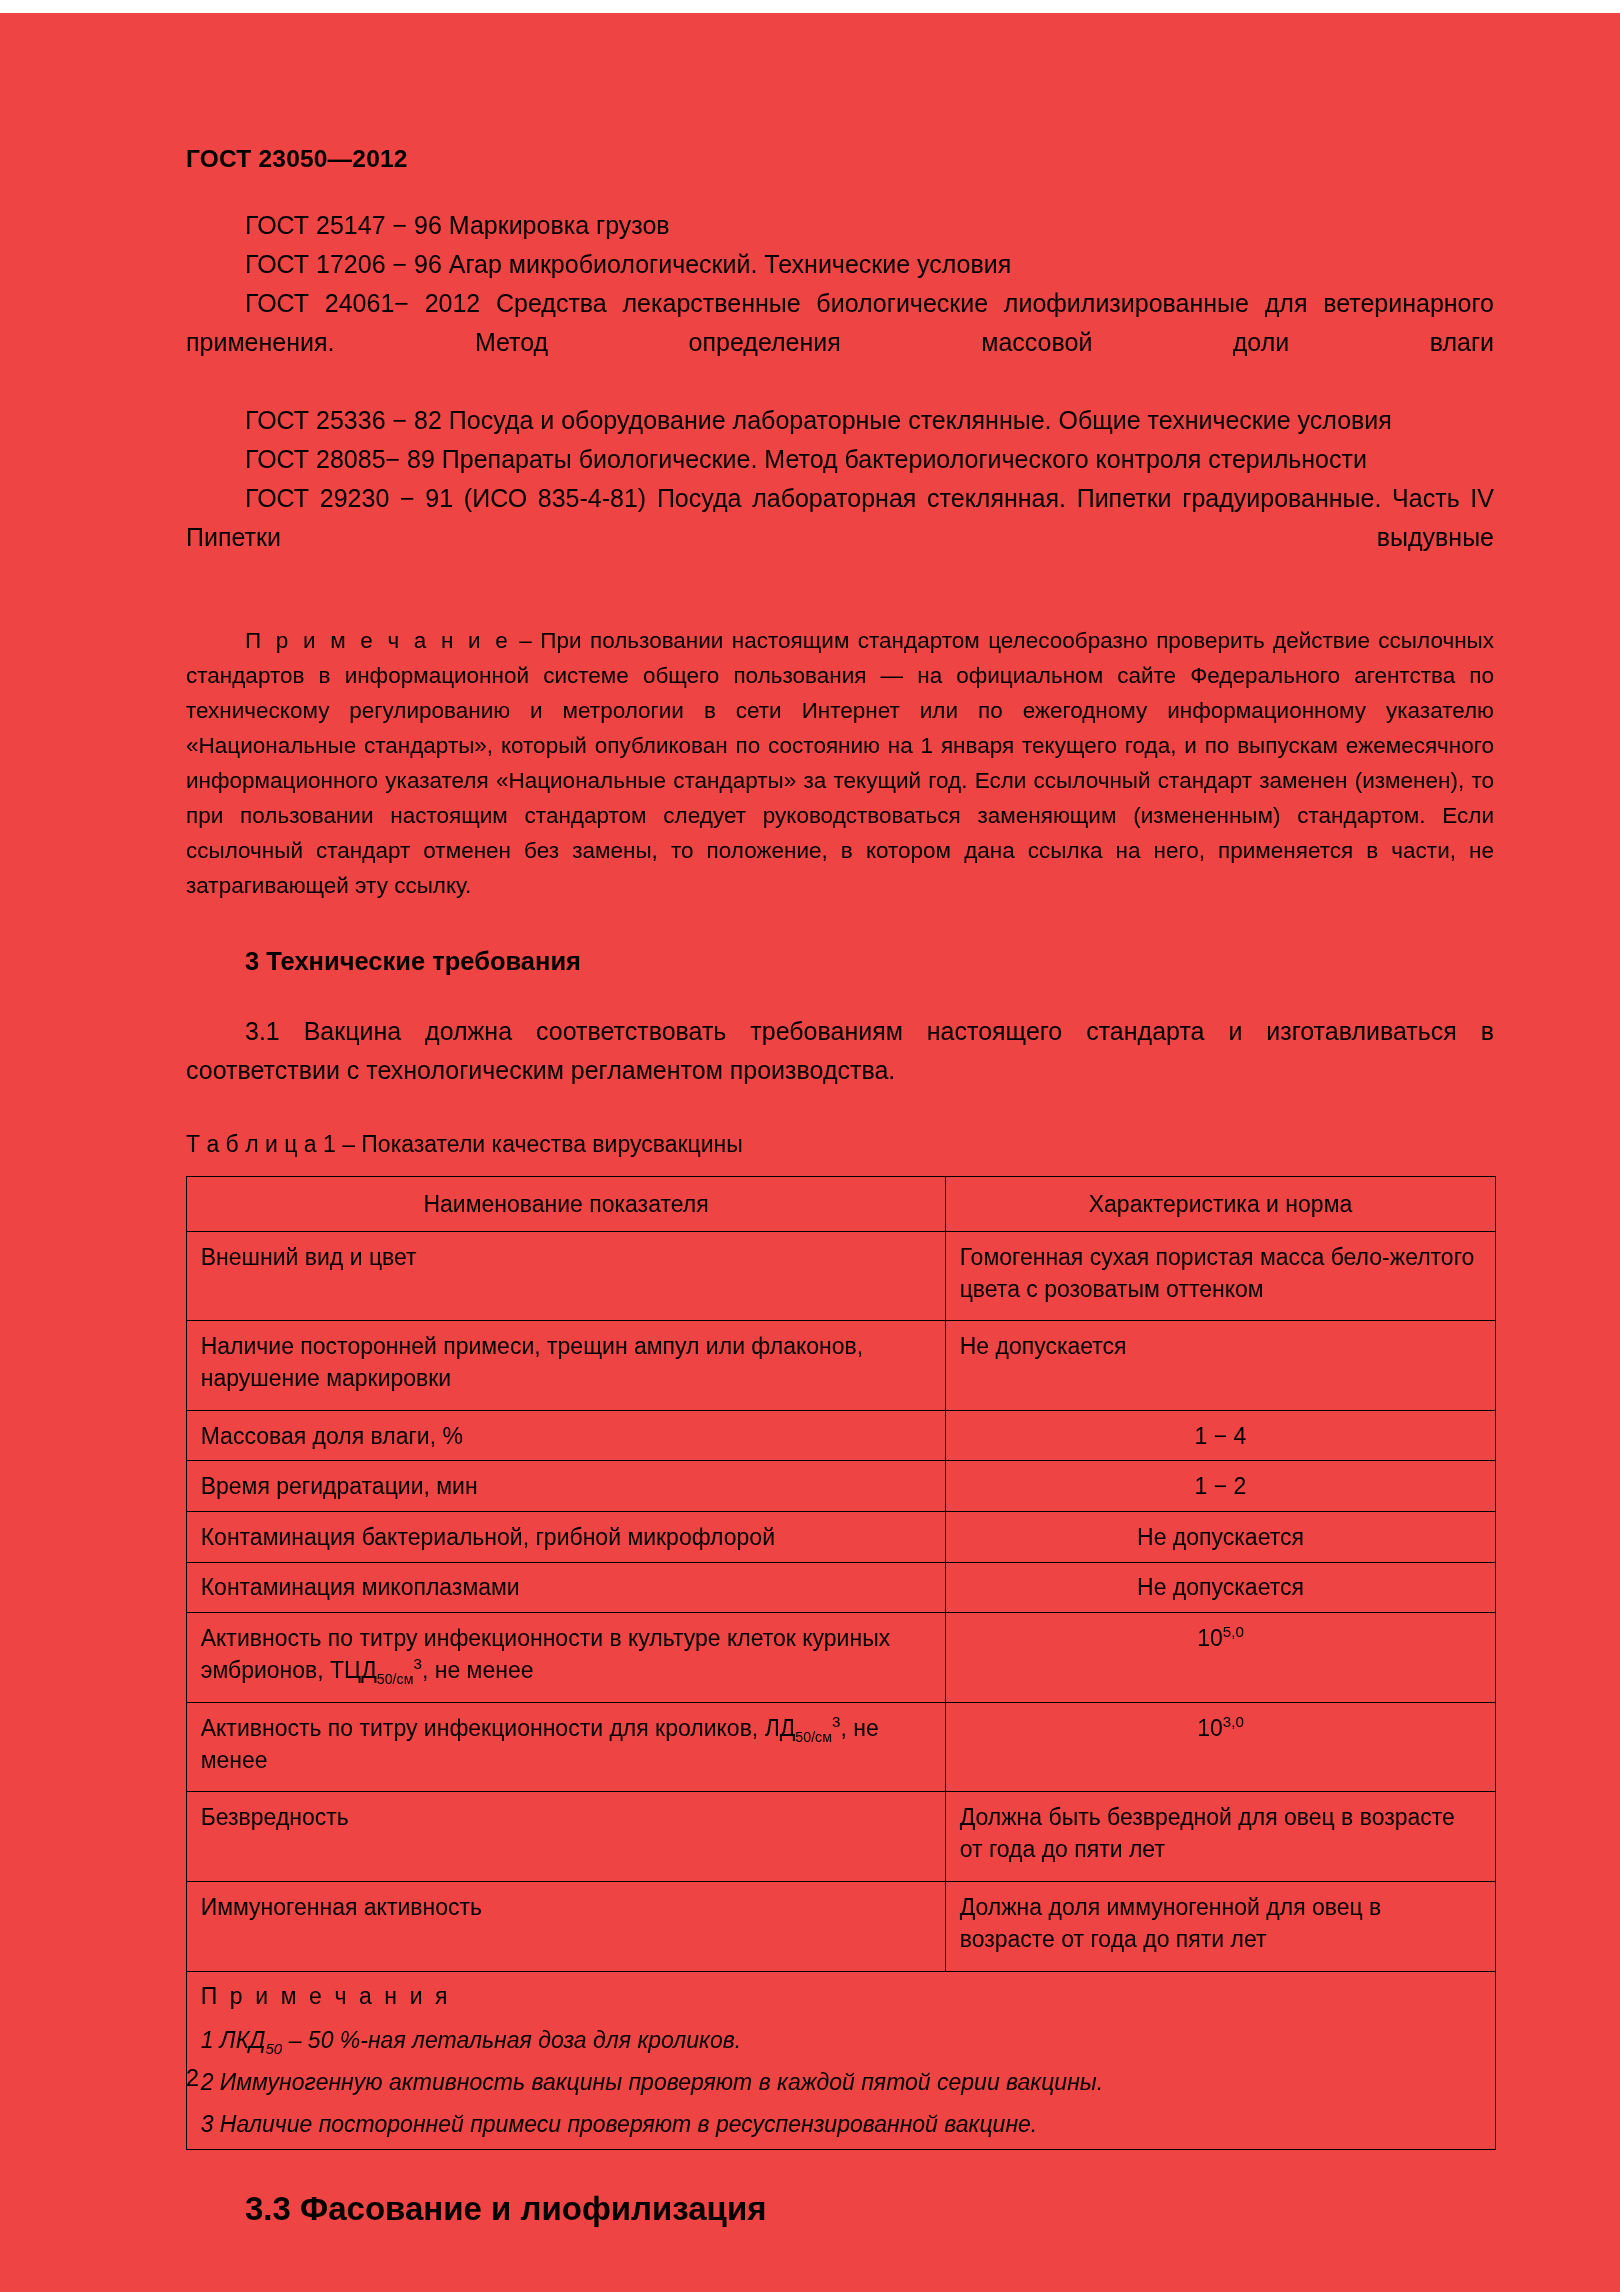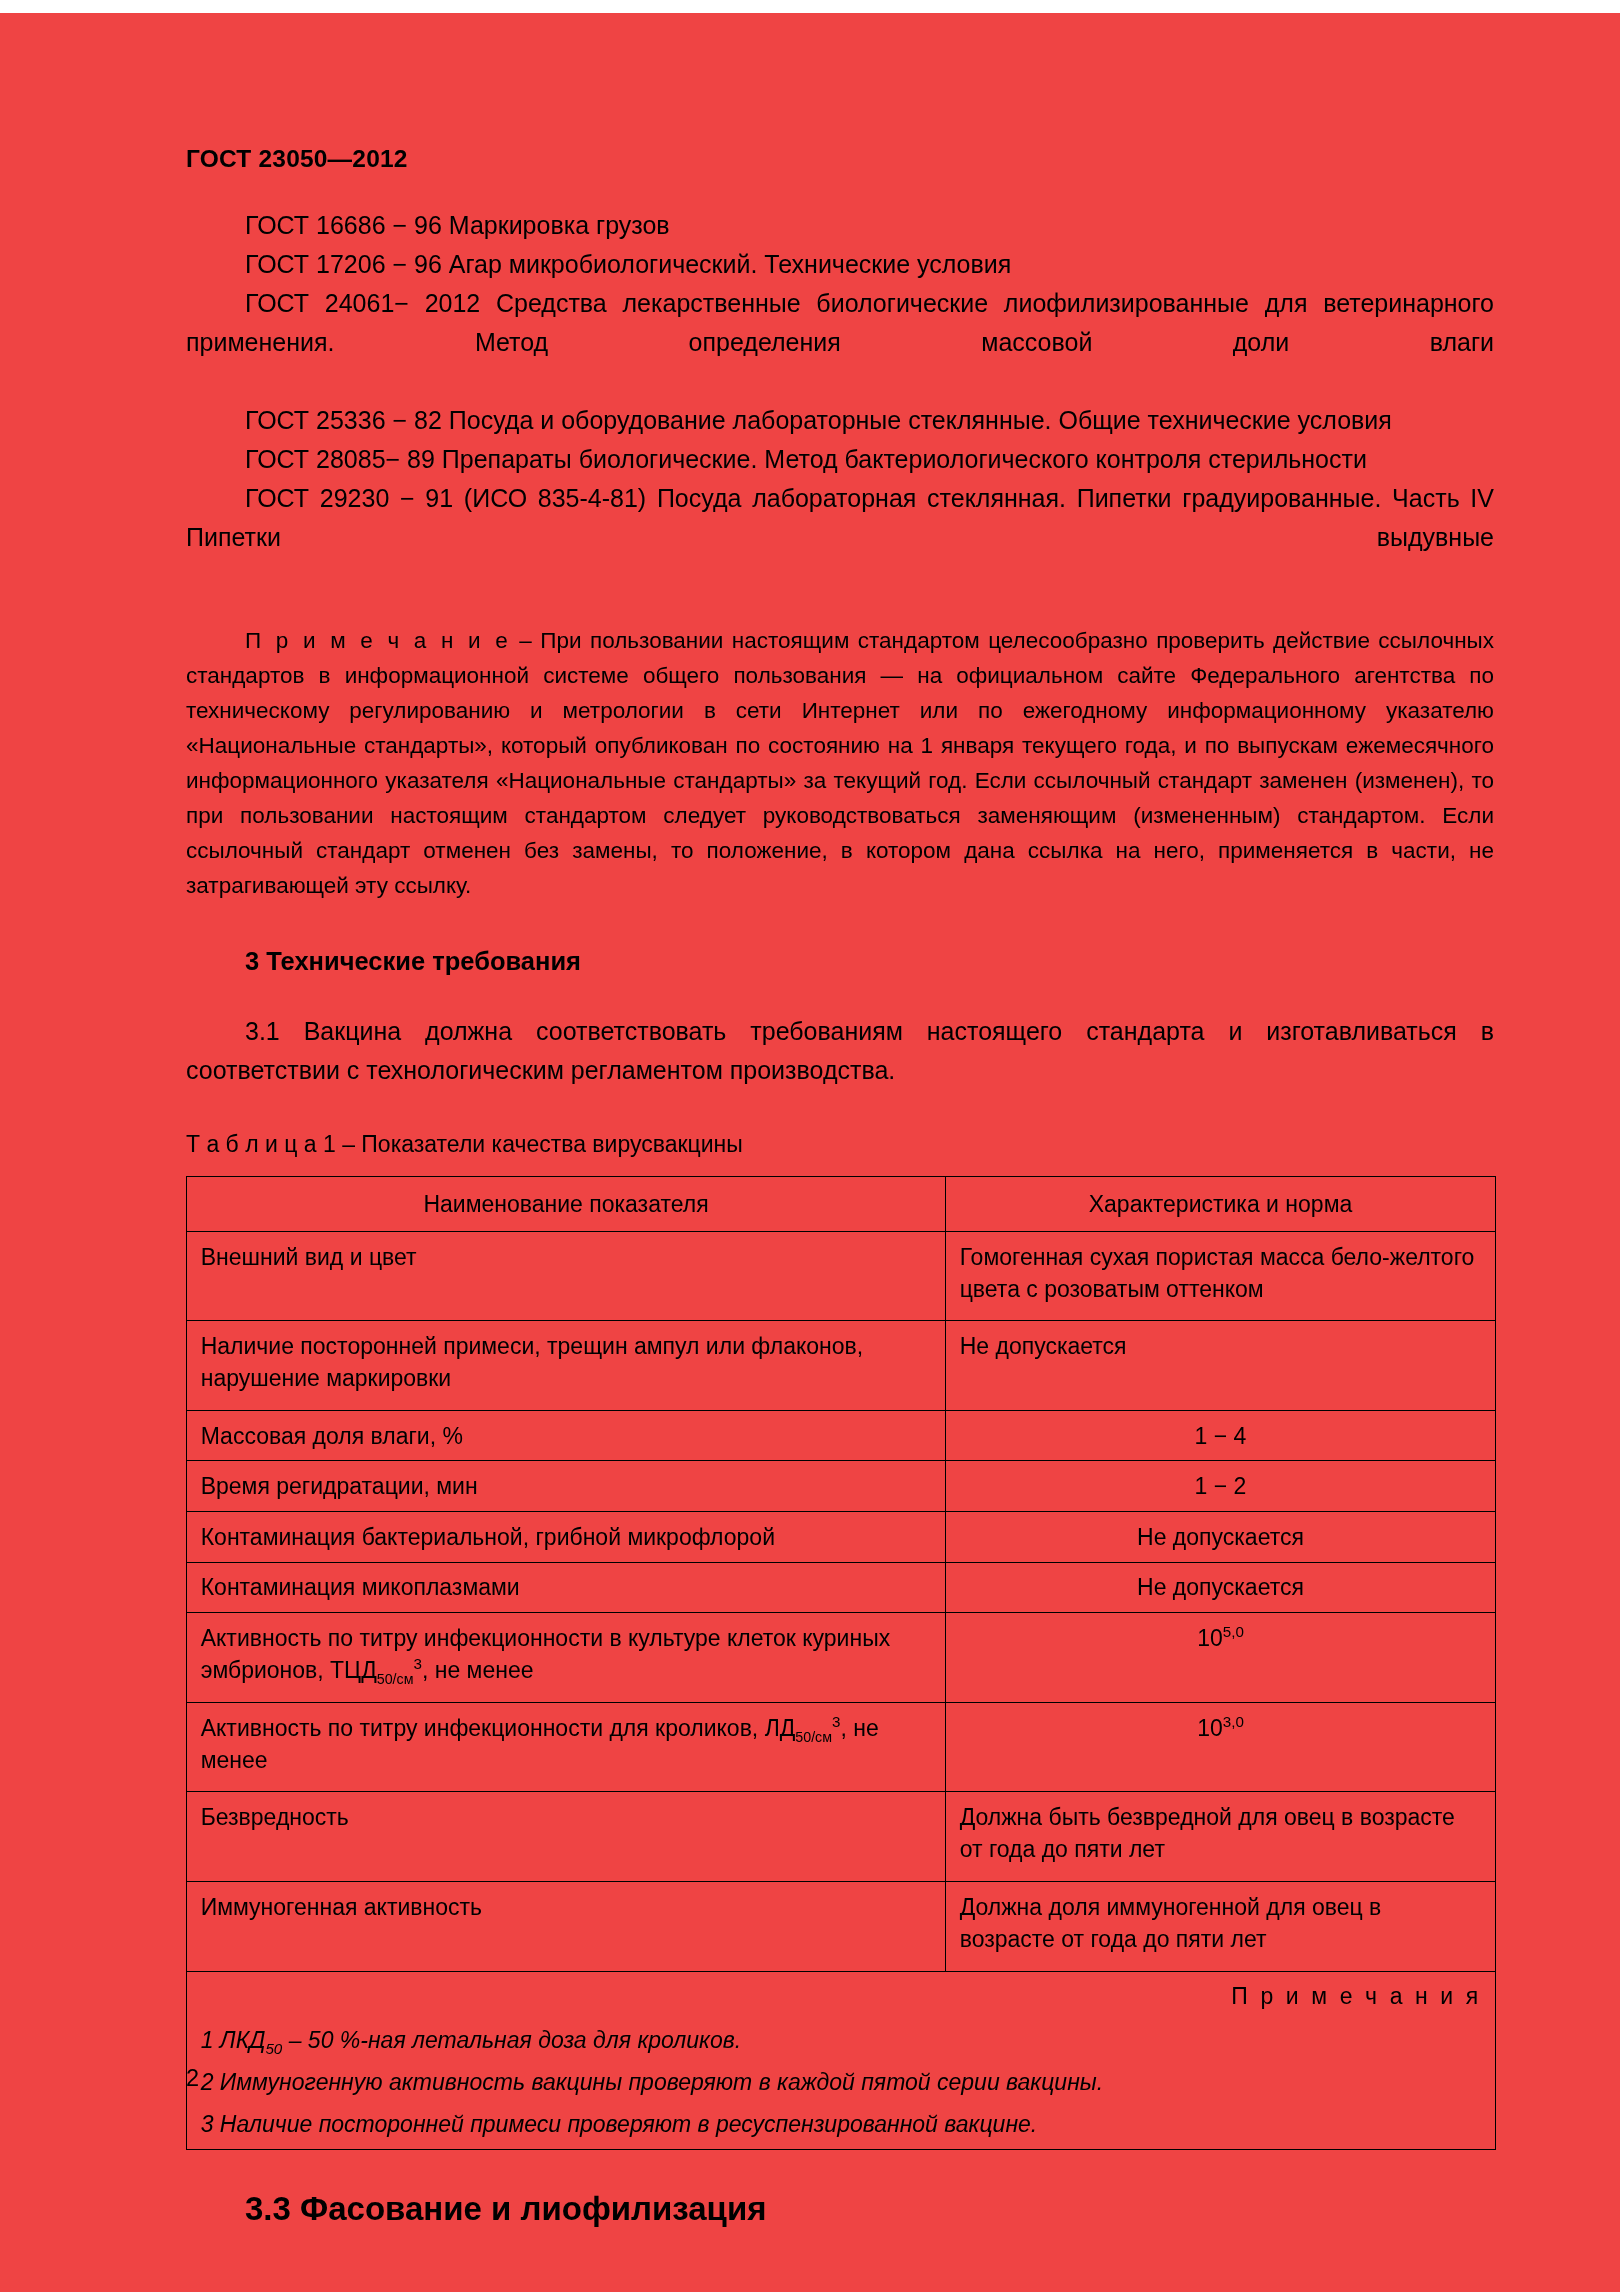--- a/index.html
+++ b/index.html
@@ -123,21 +123,20 @@
   }
   td.tall-1 { height: 71px; }
   td.tall-2 { height: 71px; }
 
   .notes-cell {
     padding: 17.6px 13.7px 21.6px 57px;
   }
   .notes-title {
     letter-spacing: 3.1px;
     margin-bottom: 11.8px;
-    text-align: right;
   }
   .notes-cell .n-item {
     margin-top: 9.8px;
     font-style: italic;
   }
 
   sup.ssup {
     font-size: 0.66em;
     vertical-align: super;
     line-height: 0;
@@ -164,21 +163,21 @@
 </style>
 </head>
 <body>
 
 <div class="page">
   <div class="content">
 
     <div class="doc-header">ГОСТ 23050—2012</div>
 
     <div>
-      <p class="ref-line">ГОСТ 16686 − 96 Маркировка грузов</p>
+      <p class="ref-line">ГОСТ 25147 − 96 Маркировка грузов</p>
       <p class="ref-line">ГОСТ 17206 − 96 Агар микробиологический. Технические условия</p>
       <p class="ref-line justify-all">ГОСТ 24061− 2012 Средства лекарственные биологические лиофилизированные для ветеринарного применения. Метод определения массовой доли влаги</p>
       <p class="ref-line">ГОСТ 25336 − 82 Посуда и оборудование лабораторные стеклянные. Общие технические условия</p>
       <p class="ref-line">ГОСТ 28085− 89 Препараты биологические. Метод бактериологического контроля стерильности</p>
       <p class="ref-line justify-all">ГОСТ 29230 − 91 (ИСО 835-4-81) Посуда лабораторная стеклянная. Пипетки градуированные. Часть IV Пипетки выдувные</p>
     </div>
 
     <p class="note-block"><span class="spaced">П р и м е ч а н и е</span><span> – При пользовании настоящим стандартом целесообразно проверить действие ссылочных стандартов в информационной системе общего пользования — на официальном сайте Федерального агентства по техническому регулированию и метрологии в сети Интернет или по ежегодному информационному указателю «Национальные стандарты», который опубликован по состоянию на 1 января текущего года, и по выпускам ежемесячного информационного указателя «Национальные стандарты» за текущий год. Если ссылочный стандарт заменен (изменен), то при пользовании настоящим стандартом следует руководствоваться заменяющим (измененным) стандартом. Если ссылочный стандарт отменен без замены, то положение, в котором дана ссылка на него, применяется в части, не затрагивающей эту ссылку.</span></p>
 
     <h2 class="section-title">3 Технические требования</h2>

